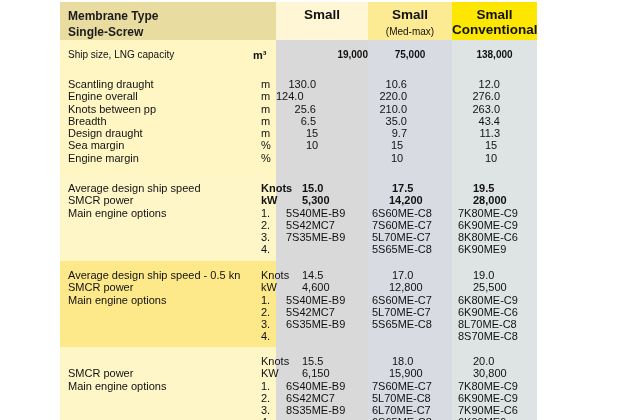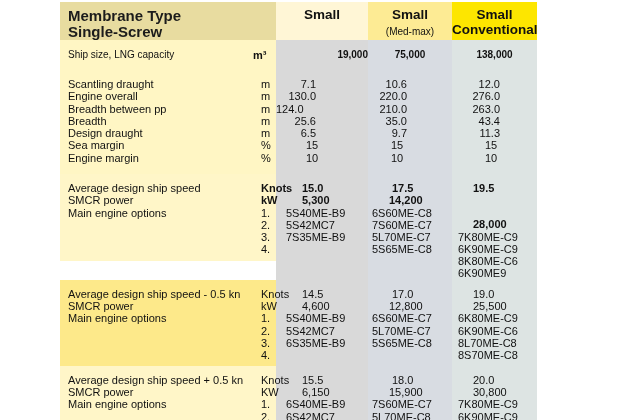--- a/index.html
+++ b/index.html
@@ -4,21 +4,21 @@
 <style>
   html, body { margin:0; padding:0; background:#ffffff; }
   body { width:630px; height:420px; position:relative; overflow:hidden;
          font-family:"Liberation Sans", sans-serif; color:#111; }
   .tbl { position:absolute; left:60px; top:2px; width:477px; }
   .row { display:flex; }
   .lab { width:216px; box-sizing:border-box; position:relative; }
   .c1 { width:92px; background:#d9d9d9; }
   .c2 { width:84px; background:#d8dce2; }
   .c3 { width:85px; background:#dde4e3; }
-  .hdr .lab { background:#e8dca0; height:38px; padding:6px 0 0 8px; font-weight:bold; font-size:15px; line-height:16px; color:#1b1b1b; }
+  .hdr .lab { background:#e8dca0; height:38px; padding:6px 0 0 8px; font-weight:bold; font-size:12px; line-height:16px; color:#1b1b1b; }
   .hdr .c1 { background:#fff6d6; }
   .hdr .c2 { background:#fdeb94; }
   .hdr .c3 { background:#fde600; }
   .hcell { height:38px; text-align:center; font-weight:bold; font-size:13.5px; line-height:15px; padding-top:5px; box-sizing:border-box; }
   .hcell .sub { font-weight:normal; font-size:10px; }
   .hcell.c3 { line-height:15px; padding-top:5px; }
   .sec { font-size:10.5px; line-height:12.3px; }
   .sec .lab { padding-left:8px; }
   .lab .unit { position:absolute; left:193px; }
   .val { box-sizing:border-box; }
@@ -60,28 +60,27 @@
     </div>
     <div class="c1 val cen bold" style="padding-top:9px;text-align:right;">19,000</div>
     <div class="c2 val cen bold" style="padding-top:9px;">75,000</div>
     <div class="c3 val cen bold" style="padding-top:9px;">138,000</div>
   </div>
 
   <div class="row sec" style="font-size:11px;">
     <div class="lab y1" style="padding-top:9px; height:105px;">
       <div class="line" style="position:relative;"><span>Scantling draught</span><span class="unit" style="top:0;">m</span></div>
       <div class="line" style="position:relative;"><span>Engine overall</span><span class="unit" style="top:0;">m</span></div>
-      <div class="line" style="position:relative;"><span>Breadth between pp</span><span class="unit" style="top:0;">m</span></div>
+      <div class="line" style="position:relative;"><span>Knots between pp</span><span class="unit" style="top:0;">m</span></div>
       <div class="line" style="position:relative;"><span>Breadth</span><span class="unit" style="top:0;">m</span></div>
       <div class="line" style="position:relative;"><span>Design draught</span><span class="unit" style="top:0;">m</span></div>
       <div class="line" style="position:relative;"><span>Sea margin</span><span class="unit" style="top:0;">%</span></div>
       <div class="line" style="position:relative;"><span>Engine margin</span><span class="unit" style="top:0;">%</span></div>
     </div>
     <div class="c1 val" style="padding-top:9px;">
-      <div class="line"><span class="ra" style="width:40px;">7.1</span></div>
       <div class="line"><span class="ra" style="width:40px;">130.0</span></div>
       <div class="line"><span class="ra" style="width:20px;">124.0</span></div>
       <div class="line"><span class="ra" style="width:40px;">25.6</span></div>
       <div class="line"><span class="ra" style="width:40px;">6.5</span></div>
       <div class="line" style="padding-left:30px;"><span>15</span></div>
       <div class="line" style="padding-left:30px;"><span>10</span></div>
     </div>
     <div class="c2 val" style="padding-top:9px;">
       <div class="line"><span class="ra" style="width:39px;">10.6</span></div>
       <div class="line"><span class="ra" style="width:39px;">220.0</span></div>
@@ -128,21 +127,21 @@
     <div class="c2 val" style="padding-top:8px; padding-left:4px;">
       <div class="line bold" style="padding-left:20px;">17.5</div>
       <div class="line bold" style="padding-left:17px;">14,200</div>
       <div class="line">6S60ME-C8</div>
       <div class="line">7S60ME-C7</div>
       <div class="line">5L70ME-C7</div>
       <div class="line">5S65ME-C8</div>
     </div>
     <div class="c3 val" style="padding-top:8px; padding-left:6px;">
       <div class="line bold" style="padding-left:15px;">19.5</div>
-      <div class="line bold" style="padding-left:15px;margin-top:24px;">28,000</div>
+      <div class="line bold" style="padding-left:15px;">28,000</div>
       <div class="line">7K80ME-C9</div>
       <div class="line">6K90ME-C9</div>
       <div class="line">8K80ME-C6</div>
       <div class="line">6K90ME9</div>
     </div>
   </div>
 
   <div class="row sec" style="font-size:11px;">
     <div class="lab y2" style="padding-top:8px; height:86px;">
       <div class="line" style="position:relative;"><span>Average design ship speed - 0.5 kn</span><span class="unit" style="top:0;">Knots</span></div>
@@ -179,21 +178,21 @@
       <div class="line" style="padding-left:15px;">25,500</div>
       <div class="line">6K80ME-C9</div>
       <div class="line">6K90ME-C6</div>
       <div class="line">8L70ME-C8</div>
       <div class="line">8S70ME-C8</div>
     </div>
   </div>
 
   <div class="row sec" style="font-size:11px;">
     <div class="lab y3" style="padding-top:8px; height:85px;">
-      <div class="line" style="position:relative;"><span>Average design ship speed + 0.5 kn</span><span class="unit" style="top:0;">Knots</span></div>
+      <div class="line" style="position:relative;"><span class="unit" style="top:0;">Knots</span></div>
       <div class="line" style="position:relative;"><span>SMCR power</span><span class="unit" style="top:0;">KW</span></div>
       <div class="line" style="position:relative;"><span>Main engine options</span><span class="unit" style="top:0;">1.</span></div>
       <div class="line" style="position:relative;">
           <span class="unit" style="top:0;">2.</span>
         </div>
       <div class="line" style="position:relative;">
           <span class="unit" style="top:0;">3.</span>
         </div>
       <div class="line" style="position:relative;">
           <span class="unit" style="top:0;">4.</span>

